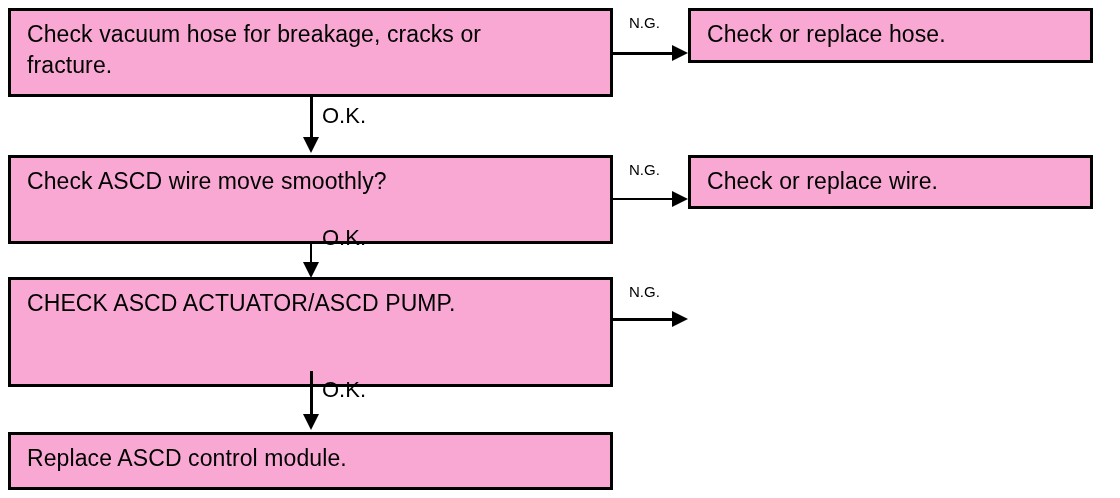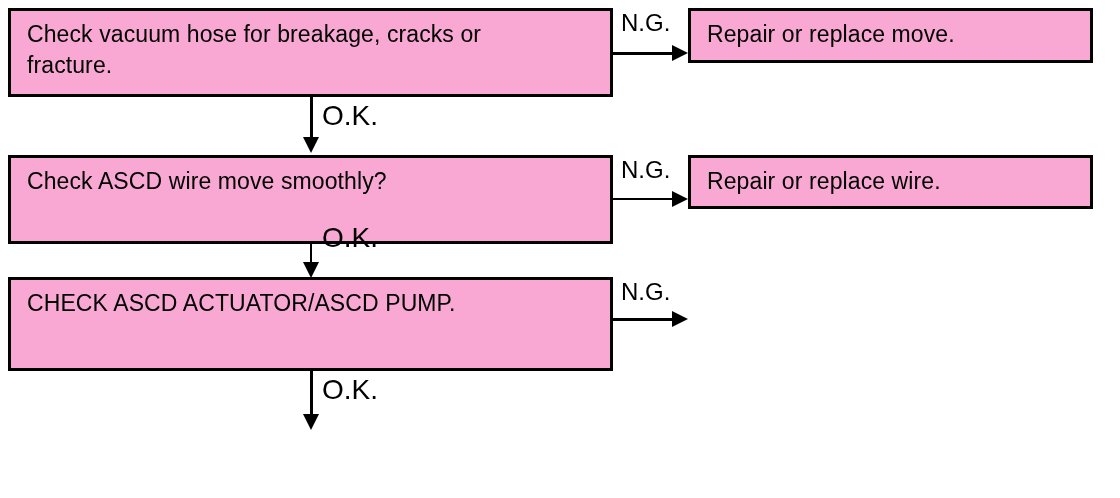--- a/index.html
+++ b/index.html
@@ -47,21 +47,21 @@
     position: absolute;
     left: -7px;
     width: 0;
     height: 0;
     border-left: 8.5px solid transparent;
     border-right: 8.5px solid transparent;
     border-top: 16px solid #000000;
   }
   .vlabel {
     position: absolute;
-    font-size: 28px;
+    font-size: 22px;
     line-height: 22px;
     white-space: nowrap;
   }
   
   .hconn {
     position: absolute;
     height: 0;
   }
   .hconn .hline {
     position: absolute;
@@ -74,82 +74,86 @@
     position: absolute;
     top: -7px;
     width: 0;
     height: 0;
     border-top: 8.5px solid transparent;
     border-bottom: 8.5px solid transparent;
     border-left: 16px solid #000000;
   }
   .hlabel {
     position: absolute;
-    font-size: 24px;
+    font-size: 15px;
     line-height: 22px;
     white-space: nowrap;
+    margin-left: 8px;
   }
 </style>
 </head>
 <body>
 
 <div id="canvas">
 
   <div class="box" style="left:8px; top:8px; width:605px; height:89px;">
     <span class="txt">Check vacuum hose for breakage, cracks or
 fracture.</span>
   </div>
 
   <div class="hconn" style="left:612px; top:52px; width:76px;">
     <div class="hline" style="width:62px;"></div>
     <div class="hhead" style="left:60px;"></div>
   </div>
   <div class="hlabel" style="left:621px; top:12px;">N.G.</div>
 
   <div class="box" style="left:688px; top:8px; width:405px; height:55px;">
-    <span class="txt">Repair or replace move.</span>
+    <span class="txt">Check or replace hose.</span>
   </div>
 
   <div class="vconn" style="left:310px; top:97px; height:58px;">
     <div class="vline" style="height:44px;"></div>
     <div class="vhead" style="top:40px;"></div>
   </div>
   <div class="vlabel" style="left:322px; top:105px;">O.K.</div>
 
   <div class="box" style="left:8px; top:155px; width:605px; height:89px;">
     <span class="txt">Check ASCD wire move smoothly?</span>
   </div>
 
   <div class="hconn" style="left:612px; top:198px; width:76px;">
     <div class="hline" style="width:62px; height:2px;"></div>
     <div class="hhead" style="left:60px;"></div>
   </div>
   <div class="hlabel" style="left:621px; top:159px;">N.G.</div>
 
   <div class="box" style="left:688px; top:155px; width:405px; height:54px;">
-    <span class="txt">Repair or replace wire.</span>
+    <span class="txt">Check or replace wire.</span>
   </div>
 
   <div class="vconn" style="left:310px; top:244px; height:34px;">
     <div class="vline" style="height:20px; width:2px;"></div>
     <div class="vhead" style="top:18px;"></div>
   </div>
   <div class="vlabel" style="left:322px; top:227px;">O.K.</div>
 
-  <div class="box" style="left:8px; top:277px; width:605px; height:94px;">
+  <div class="box" style="left:8px; top:277px; width:605px; height:110px;">
     <span class="txt">CHECK ASCD ACTUATOR/ASCD PUMP.</span>
   </div>
 
   <div class="hconn" style="left:612px; top:318px; width:76px;">
     <div class="hline" style="width:62px;"></div>
     <div class="hhead" style="left:60px;"></div>
   </div>
   <div class="hlabel" style="left:621px; top:281px;">N.G.</div>
 
 
   <div class="vconn" style="left:310px; top:371px; height:61px;">
     <div class="vline" style="height:47px;"></div>
     <div class="vhead" style="top:43px;"></div>
   </div>
   <div class="vlabel" style="left:322px; top:379px;">O.K.</div>
 
+  <div class="box" style="left:8px; top:432px; width:605px; height:58px;">
+    <span class="txt">Replace ASCD control module.</span>
+  </div>
 
 </div>
 
 </body></html>

